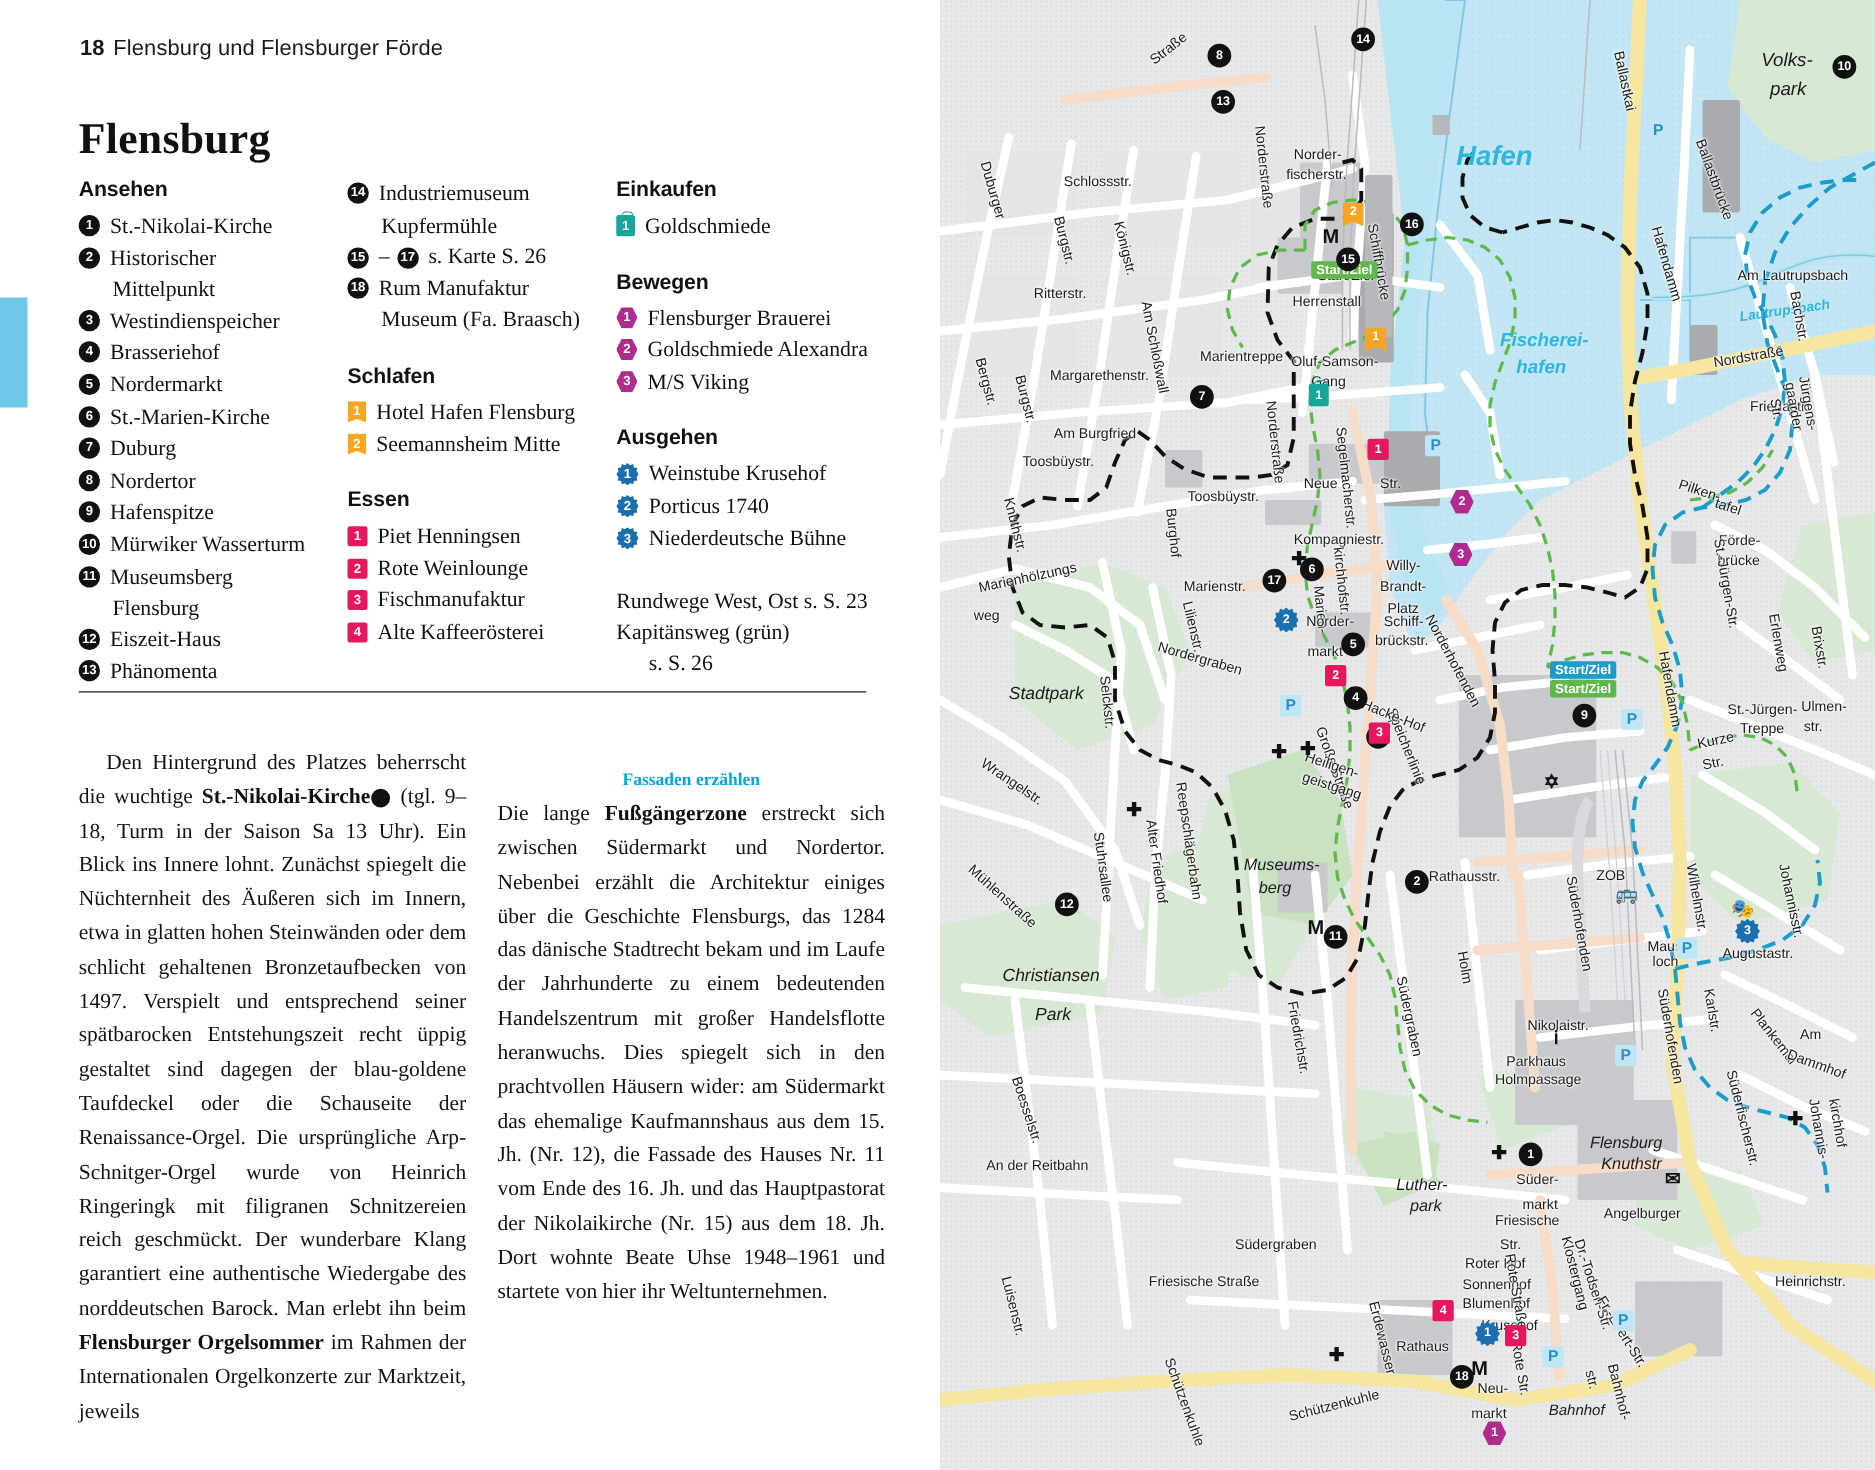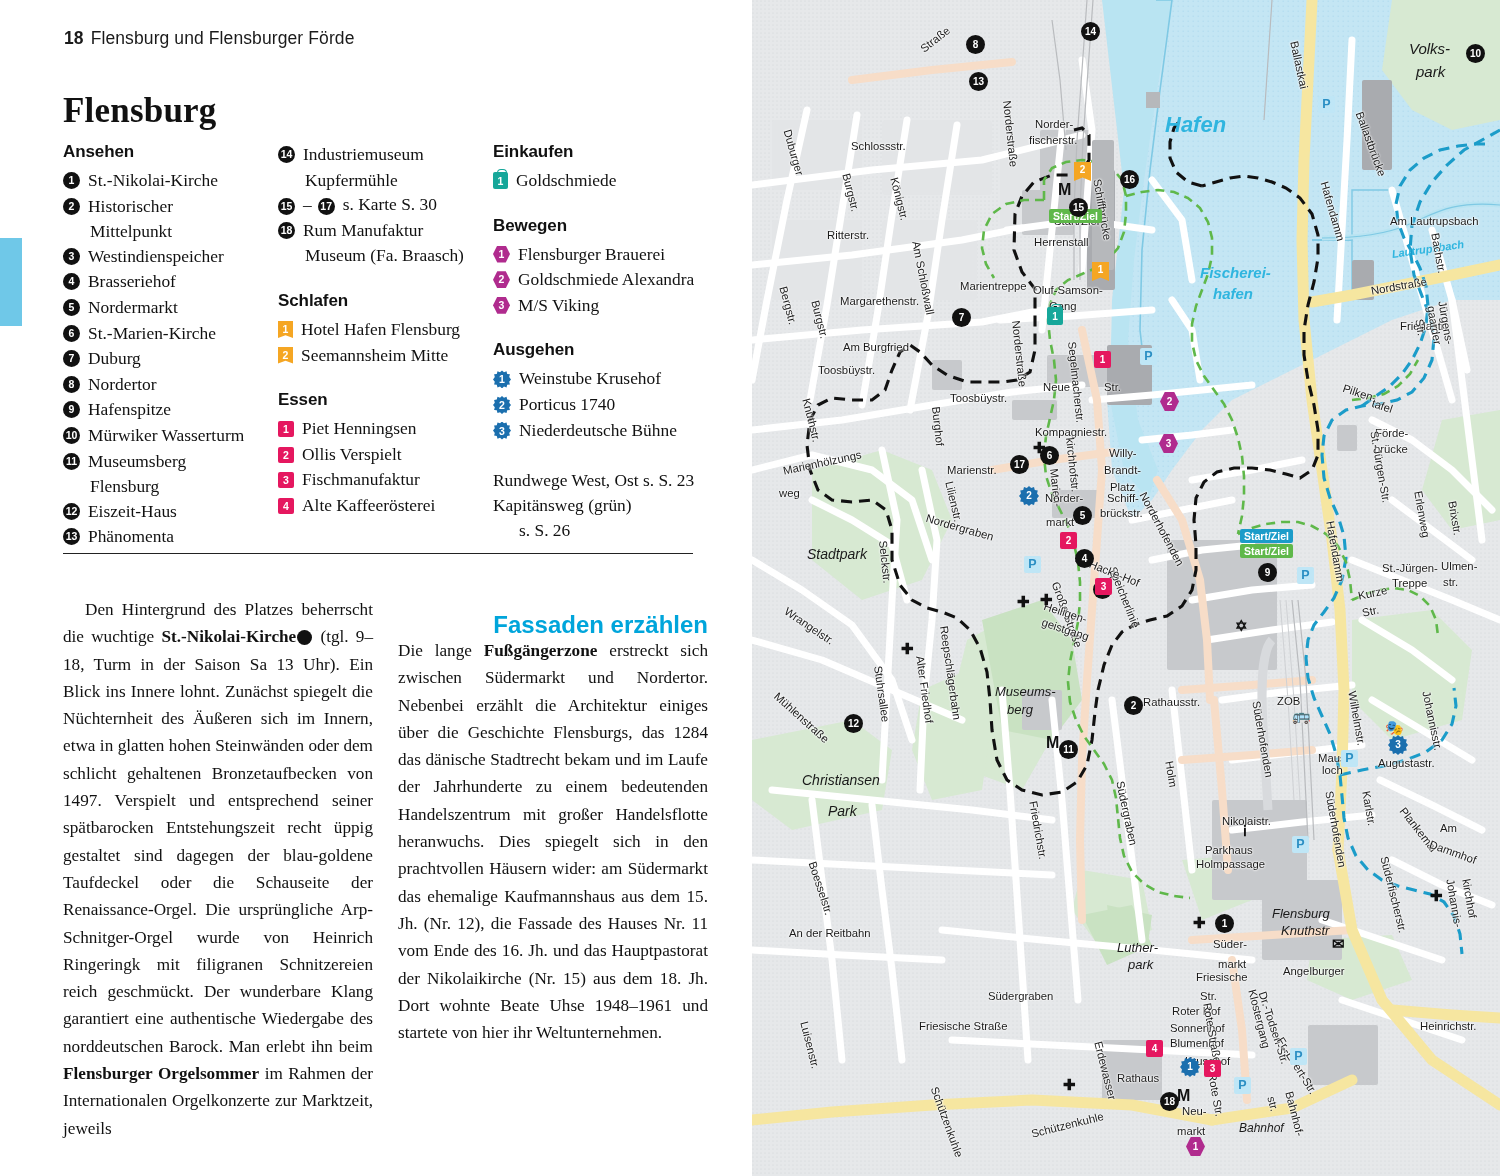--- a/index.html
+++ b/index.html
@@ -72,22 +72,22 @@
 
   
   .rule { position:absolute; left:63px; top:553px; width:630px; height:1px; background:#222; }
 
   
   .body-cols { position:absolute; left:63px; top:596px; width:645px; display:flex; gap:25px; }
   .bcol { width:310px; font-family:"Liberation Serif", serif; font-size:17.2px;
           line-height:27.3px; color:#111; text-align:justify; hyphens:none; }
   .bcol p { margin:0; }
   .bcol p.ind { text-indent:22px; }
-  .sub-h { color:#00a5db; font-family:Liberation Sans, sans-serif; font-weight:bold;
-           font-size:24px; margin:17px 0 1px 0; line-height:23px; text-align:right;}
+  .sub-h { color:#00a5db; font-family:Liberation Serif, serif; font-weight:bold;
+           font-size:14px; margin:17px 0 1px 0; line-height:23px; text-align:center;}
   .num-inline { display:inline-block; width:15px; height:15px; border-radius:50%;
                 background:#111; color:#fff; font-family:"Liberation Sans",sans-serif;
                 font-size:9.5px; font-weight:bold; text-align:center; line-height:15px;
                 vertical-align:1px; margin:0 1px; }
   #map-canvas { position:absolute; inset:0; }
   .waterln  { stroke:#7fc9e4; fill:none; }
   .blockfill{ fill:#e3e5e7; }
   .green    { fill:#d7e9d2; }
   .green2   { fill:#c9e2c2; }
   .roadw    { stroke:#ffffff; fill:none; stroke-linecap:round; stroke-linejoin:round;}
@@ -205,21 +205,21 @@
               <span class="chip circle">14</span>
               <span class="lbl">Industriemuseum</span>
             </div>
             <div class="cont">Kupfermühle</div>
             <div class="ent">
               <span class="inline-range">
                 <span class="chip circle">15</span>
                 <span class="dash">–</span>
                 <span class="chip circle">17</span>
               </span>
-              <span class="lbl">s. Karte S. 30</span>
+              <span class="lbl">s. Karte S. 26</span>
             </div>
             <div class="ent">
               <span class="chip circle">18</span>
               <span class="lbl">Rum Manufaktur</span>
             </div>
             <div class="cont">Museum (Fa. Braasch)</div>
           </div>
         <div class="sect-h spaced">Schlafen</div>
         <div id="col-schlafen">
             <div class="ent">
@@ -232,21 +232,21 @@
             </div>
           </div>
         <div class="sect-h spaced">Essen</div>
         <div id="col-essen">
             <div class="ent">
               <span class="chip sq">1</span>
               <span class="lbl">Piet Henningsen</span>
             </div>
             <div class="ent">
               <span class="chip sq">2</span>
-              <span class="lbl">Ollis Verspielt</span>
+              <span class="lbl">Rote Weinlounge</span>
             </div>
             <div class="ent">
               <span class="chip sq">3</span>
               <span class="lbl">Fischmanufaktur</span>
             </div>
             <div class="ent">
               <span class="chip sq">4</span>
               <span class="lbl">Alte Kaffeerösterei</span>
             </div>
           </div>

